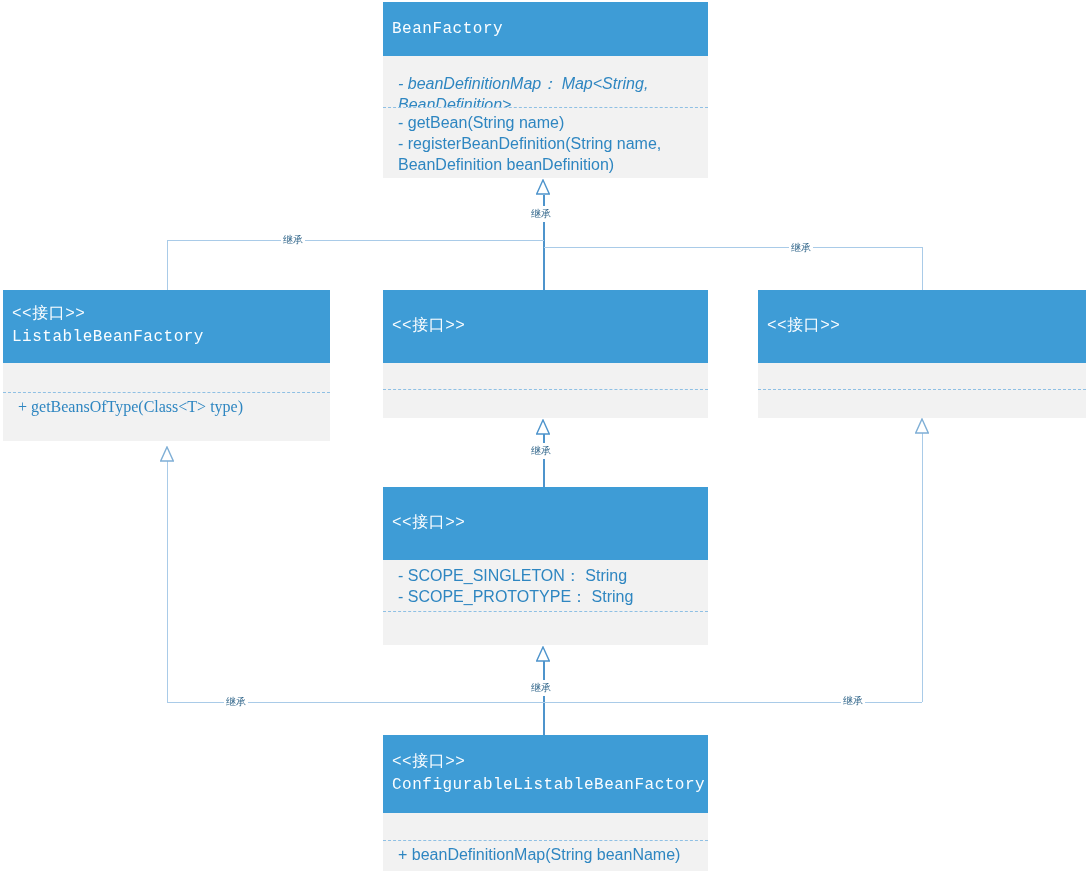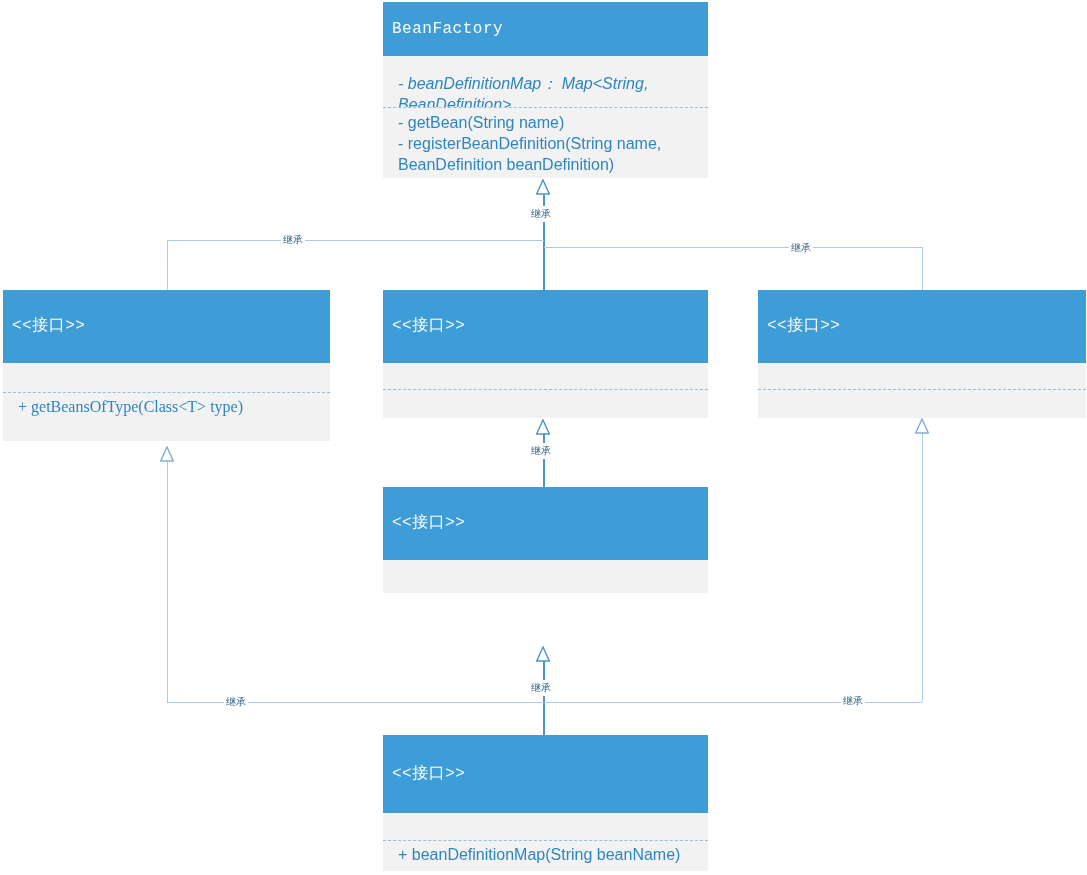--- a/index.html
+++ b/index.html
@@ -125,20 +125,21 @@
     </div>
     <div class="sec meths">
       <div class="line">- getBean(String name)</div>
       <div class="line">- registerBeanDefinition(String name, BeanDefinition beanDefinition)</div>
     </div>
   </div>
 
   <div class="cls" id="box-lbf">
     <div class="hd">
       <div class="stereo">&lt;&lt;接口&gt;&gt;</div>
+      <div class="nm">ListableBeanFactory</div>
     </div>
     <div class="sec attrs"></div>
     <div class="sec meths">
       <div class="line">+ getBeansOfType(Class&lt;T&gt; type)</div>
     </div>
   </div>
 
   <div class="cls" id="box-hbf">
     <div class="hd">
       <div class="stereo">&lt;&lt;接口&gt;&gt;</div>
@@ -152,26 +153,31 @@
       <div class="stereo">&lt;&lt;接口&gt;&gt;</div>
     </div>
     <div class="sec attrs"></div>
     <div class="sec meths"></div>
   </div>
 
   <div class="cls" id="box-cbf">
     <div class="hd">
       <div class="stereo">&lt;&lt;接口&gt;&gt;</div>
     </div>
+    <div class="sec attrs">
+      <div class="line">- SCOPE_SINGLETON： String</div>
+      <div class="line">- SCOPE_PROTOTYPE： String</div>
+    </div>
     <div class="sec meths"></div>
   </div>
 
   <div class="cls" id="box-clbf">
     <div class="hd">
       <div class="stereo">&lt;&lt;接口&gt;&gt;</div>
+      <div class="nm">ConfigurableListableBeanFactory</div>
     </div>
     <div class="sec attrs"></div>
     <div class="sec meths">
       <div class="line">+ beanDefinitionMap(String beanName)</div>
     </div>
   </div>
 
 </div>
 
 </body></html>

